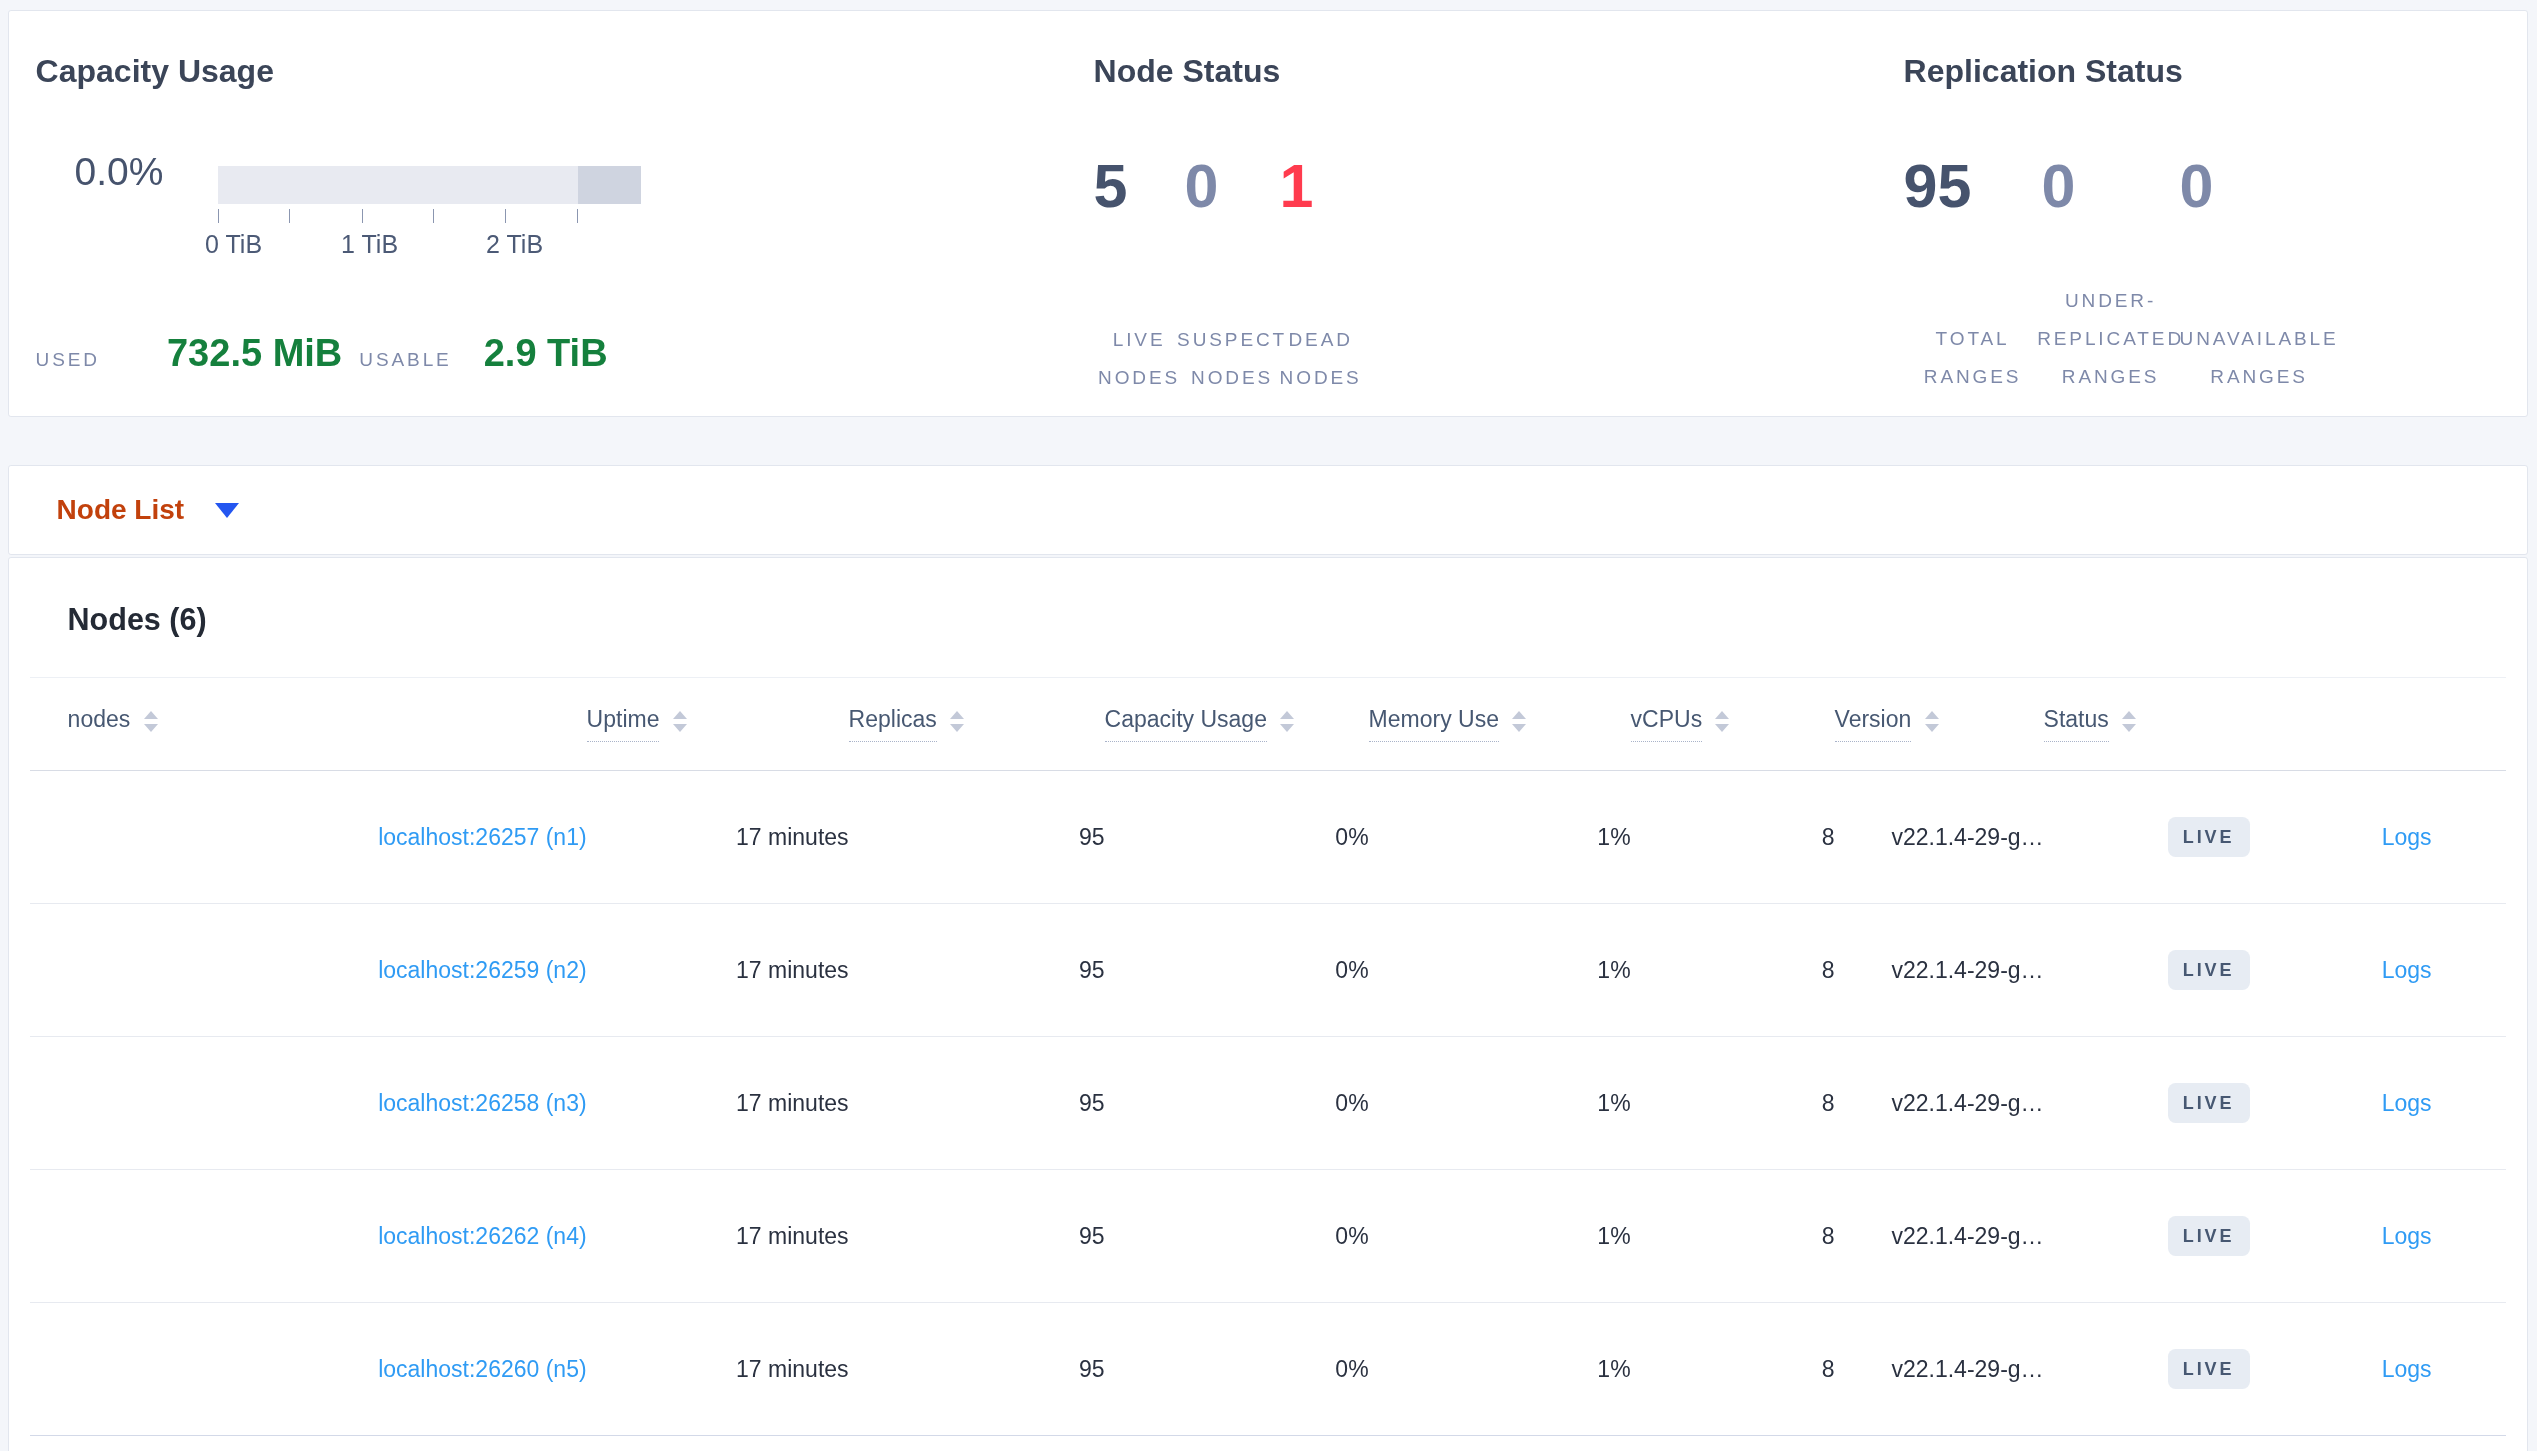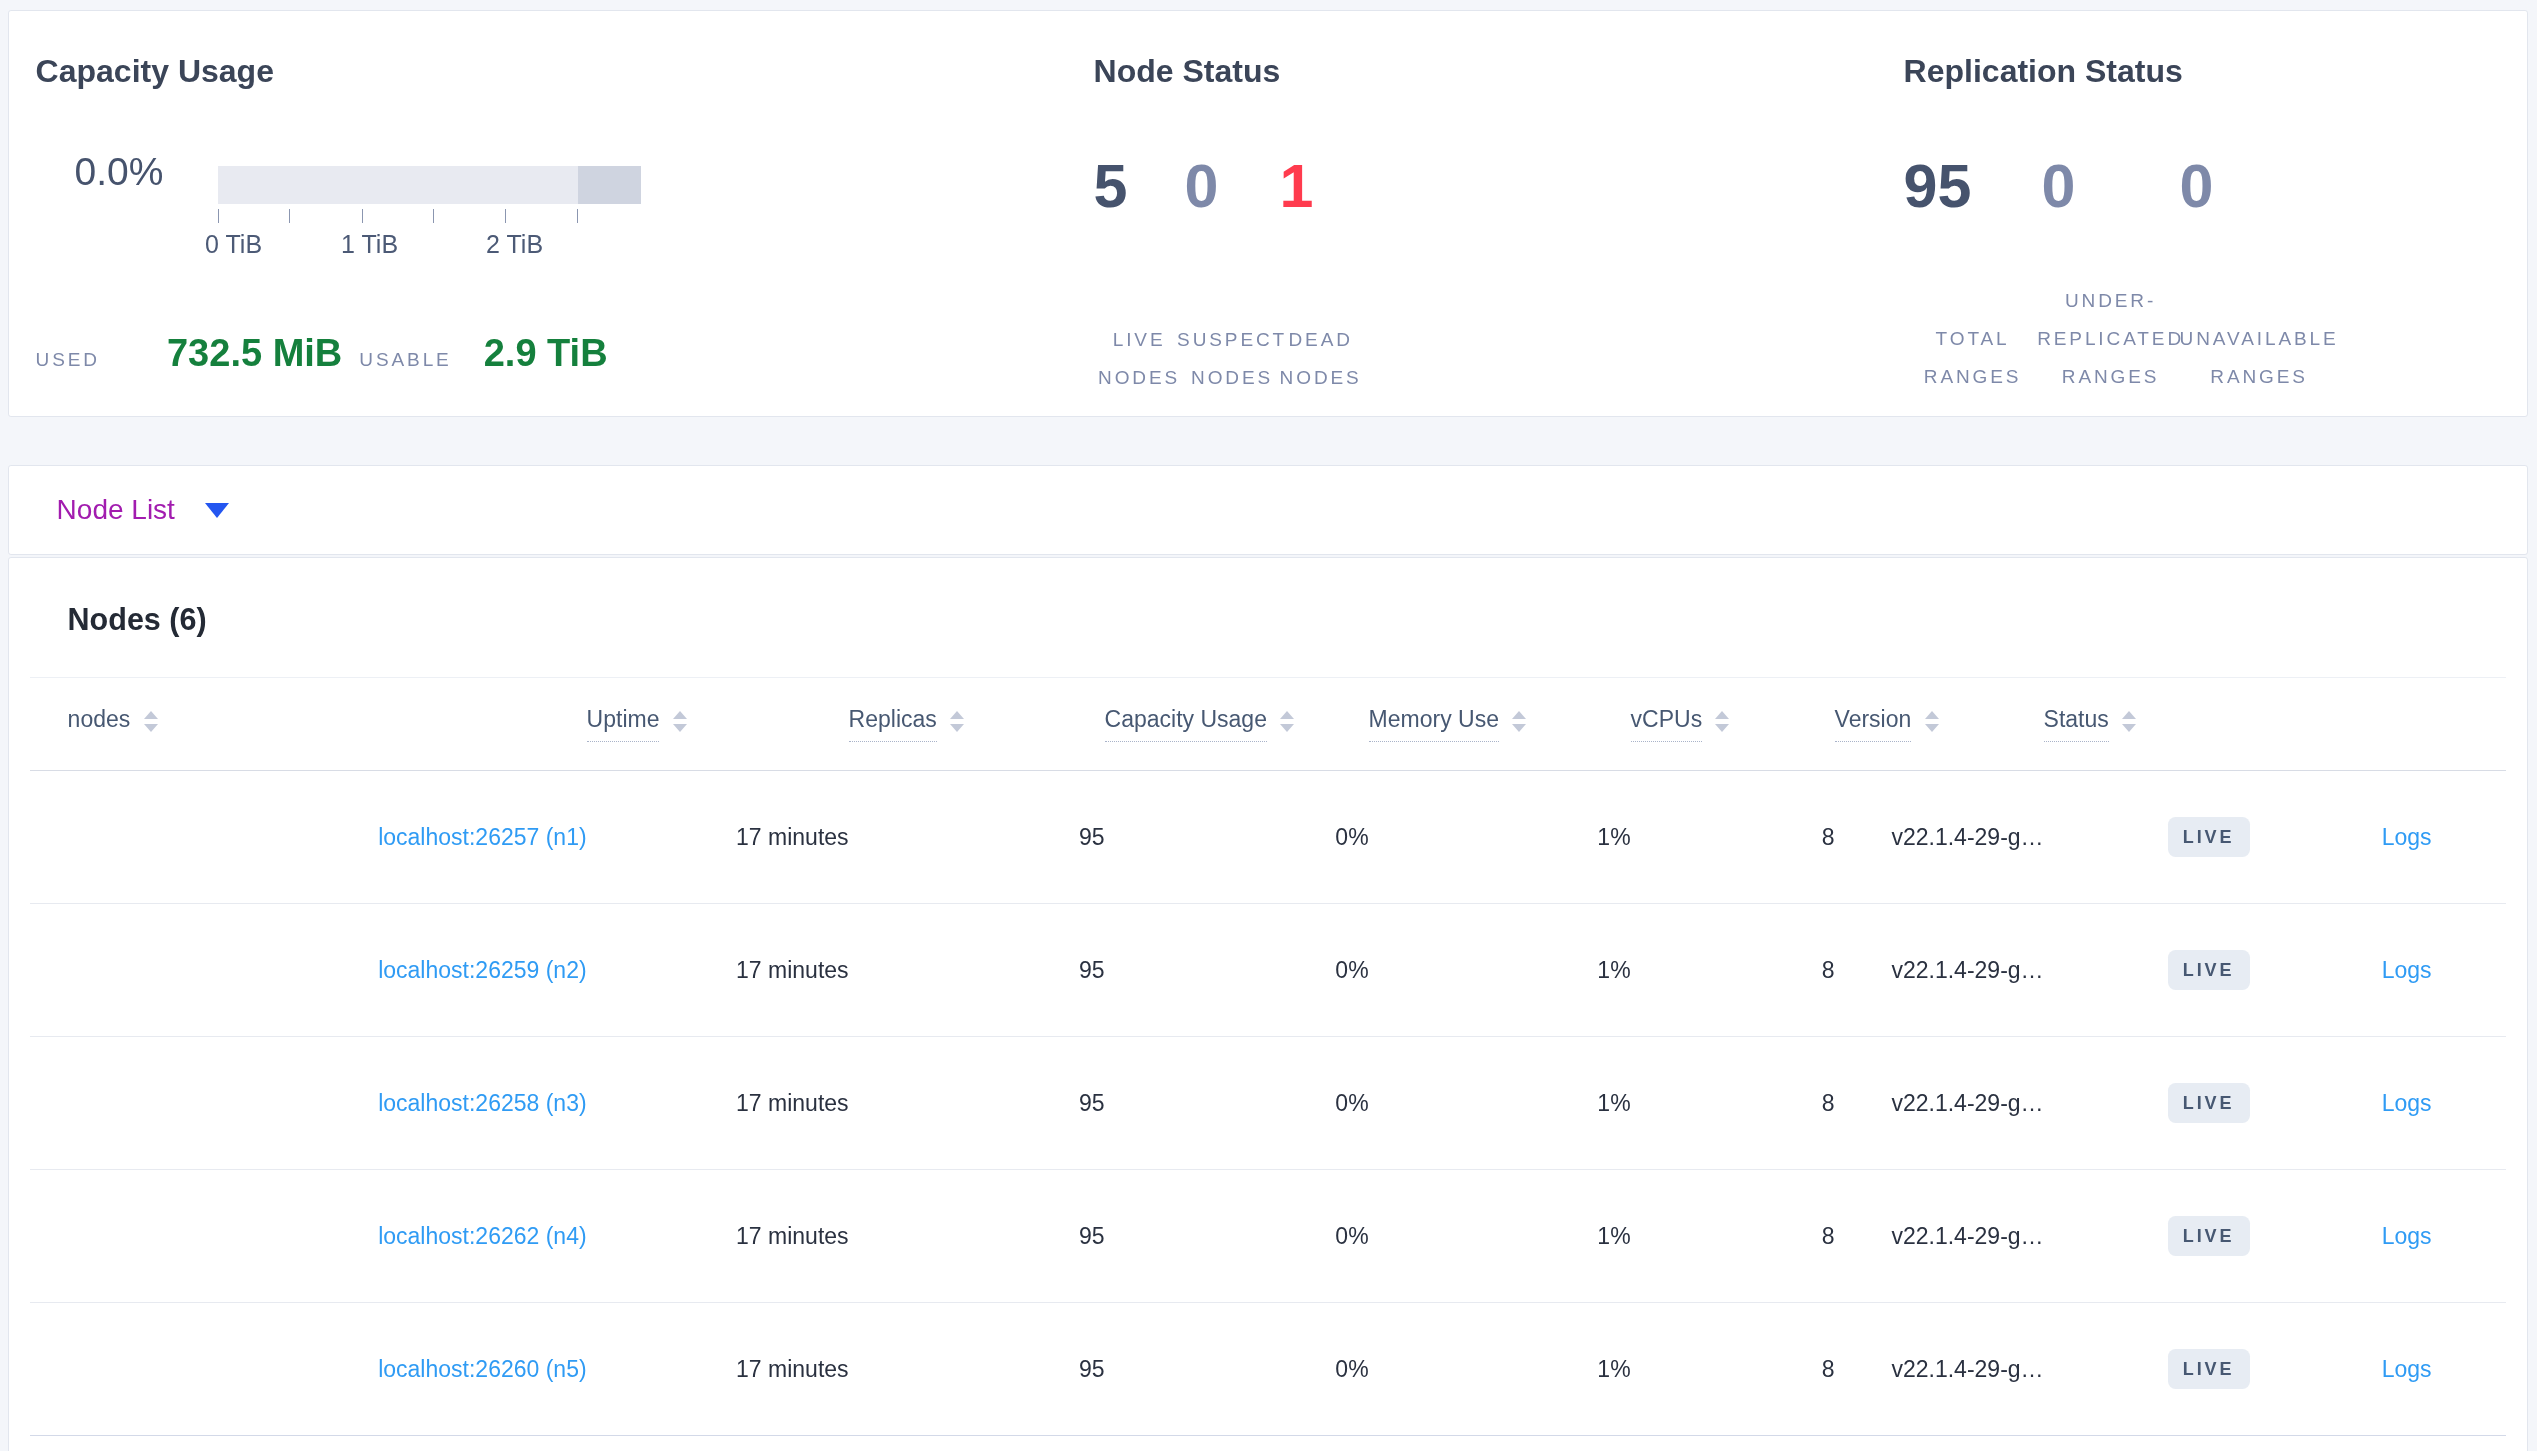--- a/index.html
+++ b/index.html
@@ -63,21 +63,21 @@
   .big.red   { color: #ff3b4e; }
   .ns-labels  { top: 310px; }
   .rep-labels { top: 271px; align-items: end; }
   .label-block { display: flex; flex-direction: column; justify-content: flex-end; height: 114px; }
   .ns-labels .label-block { height: 76px; }
   .label-line { display: block; }
 
   
   .nodelist-card { left: 7.6px; top: 465px; width: 2520px; height: 90px; }
   .nodelist-inner { display: flex; align-items: center; height: 100%; padding-left: 48px; cursor: pointer; }
-  .nodelist-label { font-size: 28px; font-weight: 400; color: #a21caf; }
+  .nodelist-label { font-size: 28px; font-weight: 700; color: #c2410c; }
   .caret-down {
     margin-left: 30.5px; width: 0; height: 0;
     border-left: 12.4px solid transparent; border-right: 12.4px solid transparent;
     border-top: 15.2px solid #2456f0;
   }
 
   
   .nodes-card { left: 7.6px; top: 557px; width: 2520px; height: 953px; }
   .nodes-heading { margin: 44px 0 0 59px; font-size: 30.5px; font-weight: 600; color: #242a35; }
   .table { margin: 40px 21px 0 21px; border-top: 1px solid #edf0f5; }

